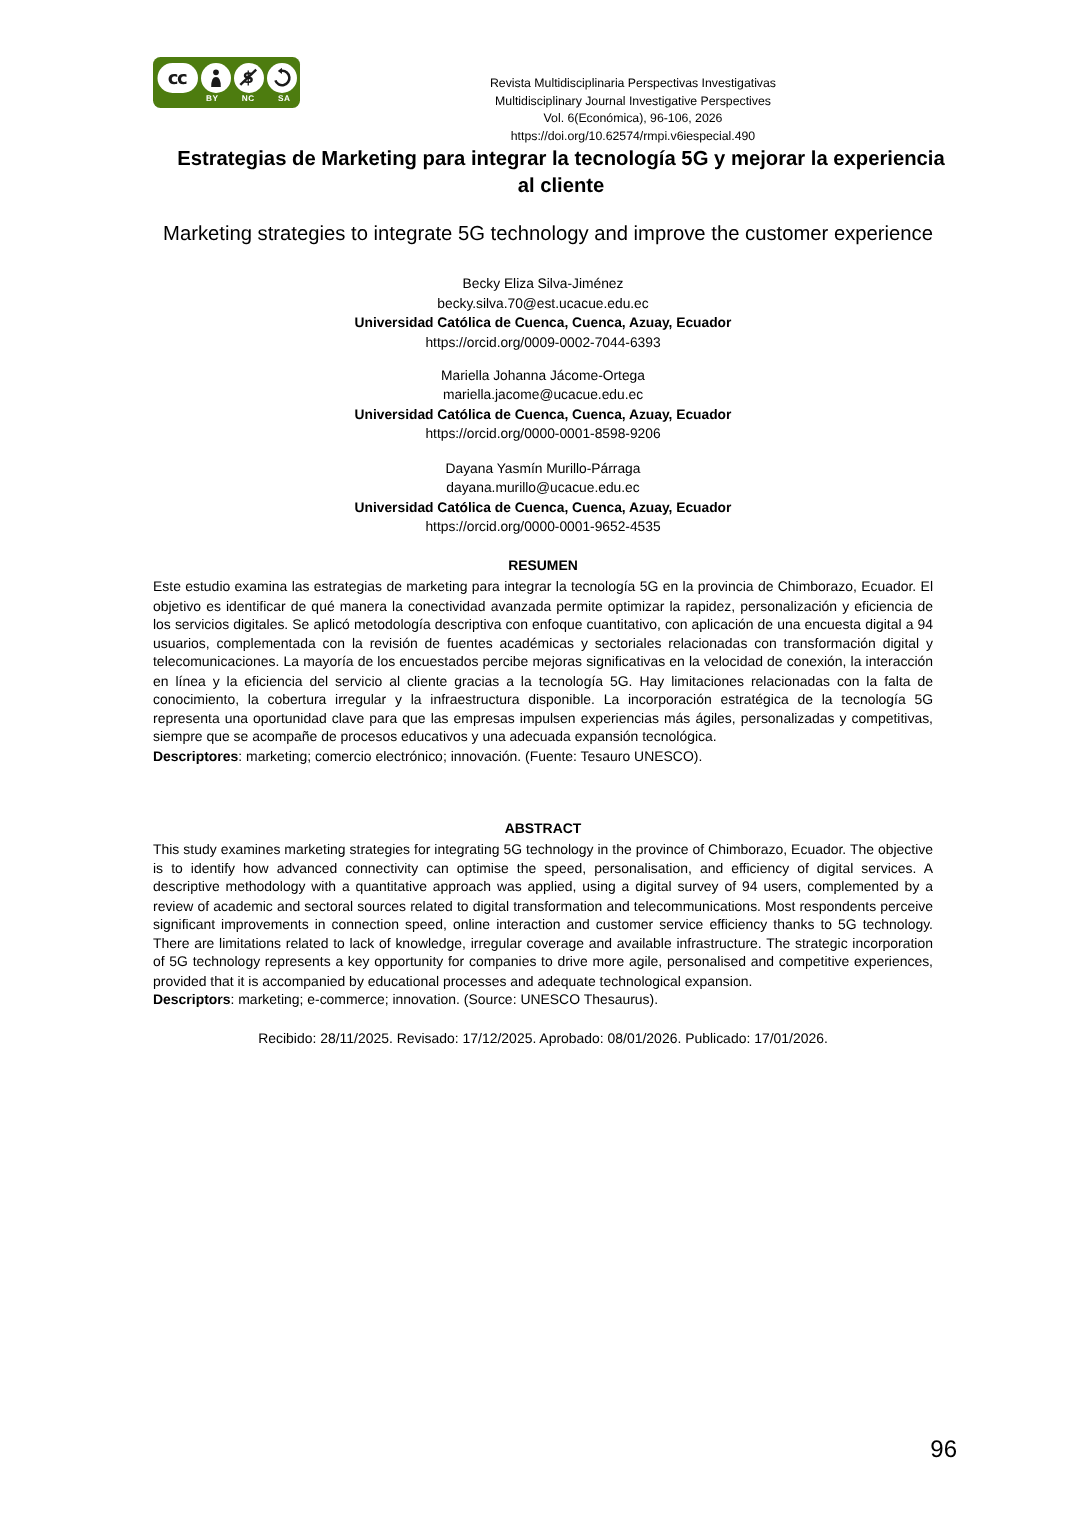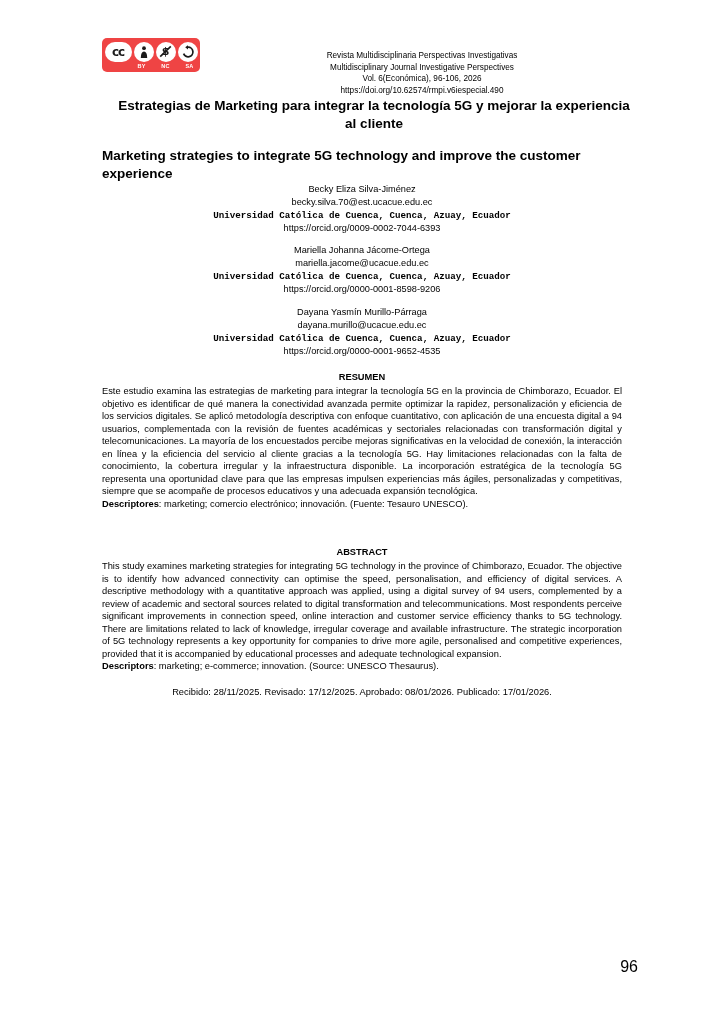--- a/index.html
+++ b/index.html
@@ -28,21 +28,21 @@
     left: 102px;
     top: 36px;
     width: 520px;
     height: 48px;
   }
   .cc-badge {
     position: absolute;
     left: 0; top: 2px;
     width: 98px;
     height: 34px;
-    background: #ef4444;
+    background: #4d7c0f;
     border-radius: 5px;
     display: flex;
     flex-direction: column;
     align-items: center;
     justify-content: center;
     padding: 2px 0 1px 0;
   }
   .cc-row {
     display: flex;
     align-items: center;
@@ -108,39 +108,39 @@
     text-align: center;
     font-size: 13.5px;
     font-weight: bold;
     line-height: 1.32;
   }
   .title-en {
     position: absolute;
     left: 102px;
     top: 136px;
     width: 520px;
-    text-align: left;
+    text-align: right;
     font-size: 13.5px;
-    font-weight: bold;
+    font-weight: normal;
     line-height: 1.32;
   }
 
   
   .authors {
     position: absolute;
     left: 102px;
     top: 183px;
     width: 520px;
     text-align: center;
   }
   .author-block { margin-bottom: 9px; }
   .author-block:last-child { margin-bottom: 0; }
   .a-name  { font-size: 9.2px; line-height: 1.42; }
   .a-mail  { font-size: 9.2px; line-height: 1.42; }
-  .a-aff   { font-size: 9.2px; font-weight: bold; line-height: 1.42; font-family: Liberation Mono, monospace; }
+  .a-aff   { font-size: 9.2px; font-weight: bold; line-height: 1.42; }
   .a-orcid { font-size: 9.2px; line-height: 1.42; }
 
   
   .section {
     position: absolute;
     left: 102px;
     width: 520px;
   }
   #resumen-section { top: 371px; }
   #abstract-section { top: 546px; }

